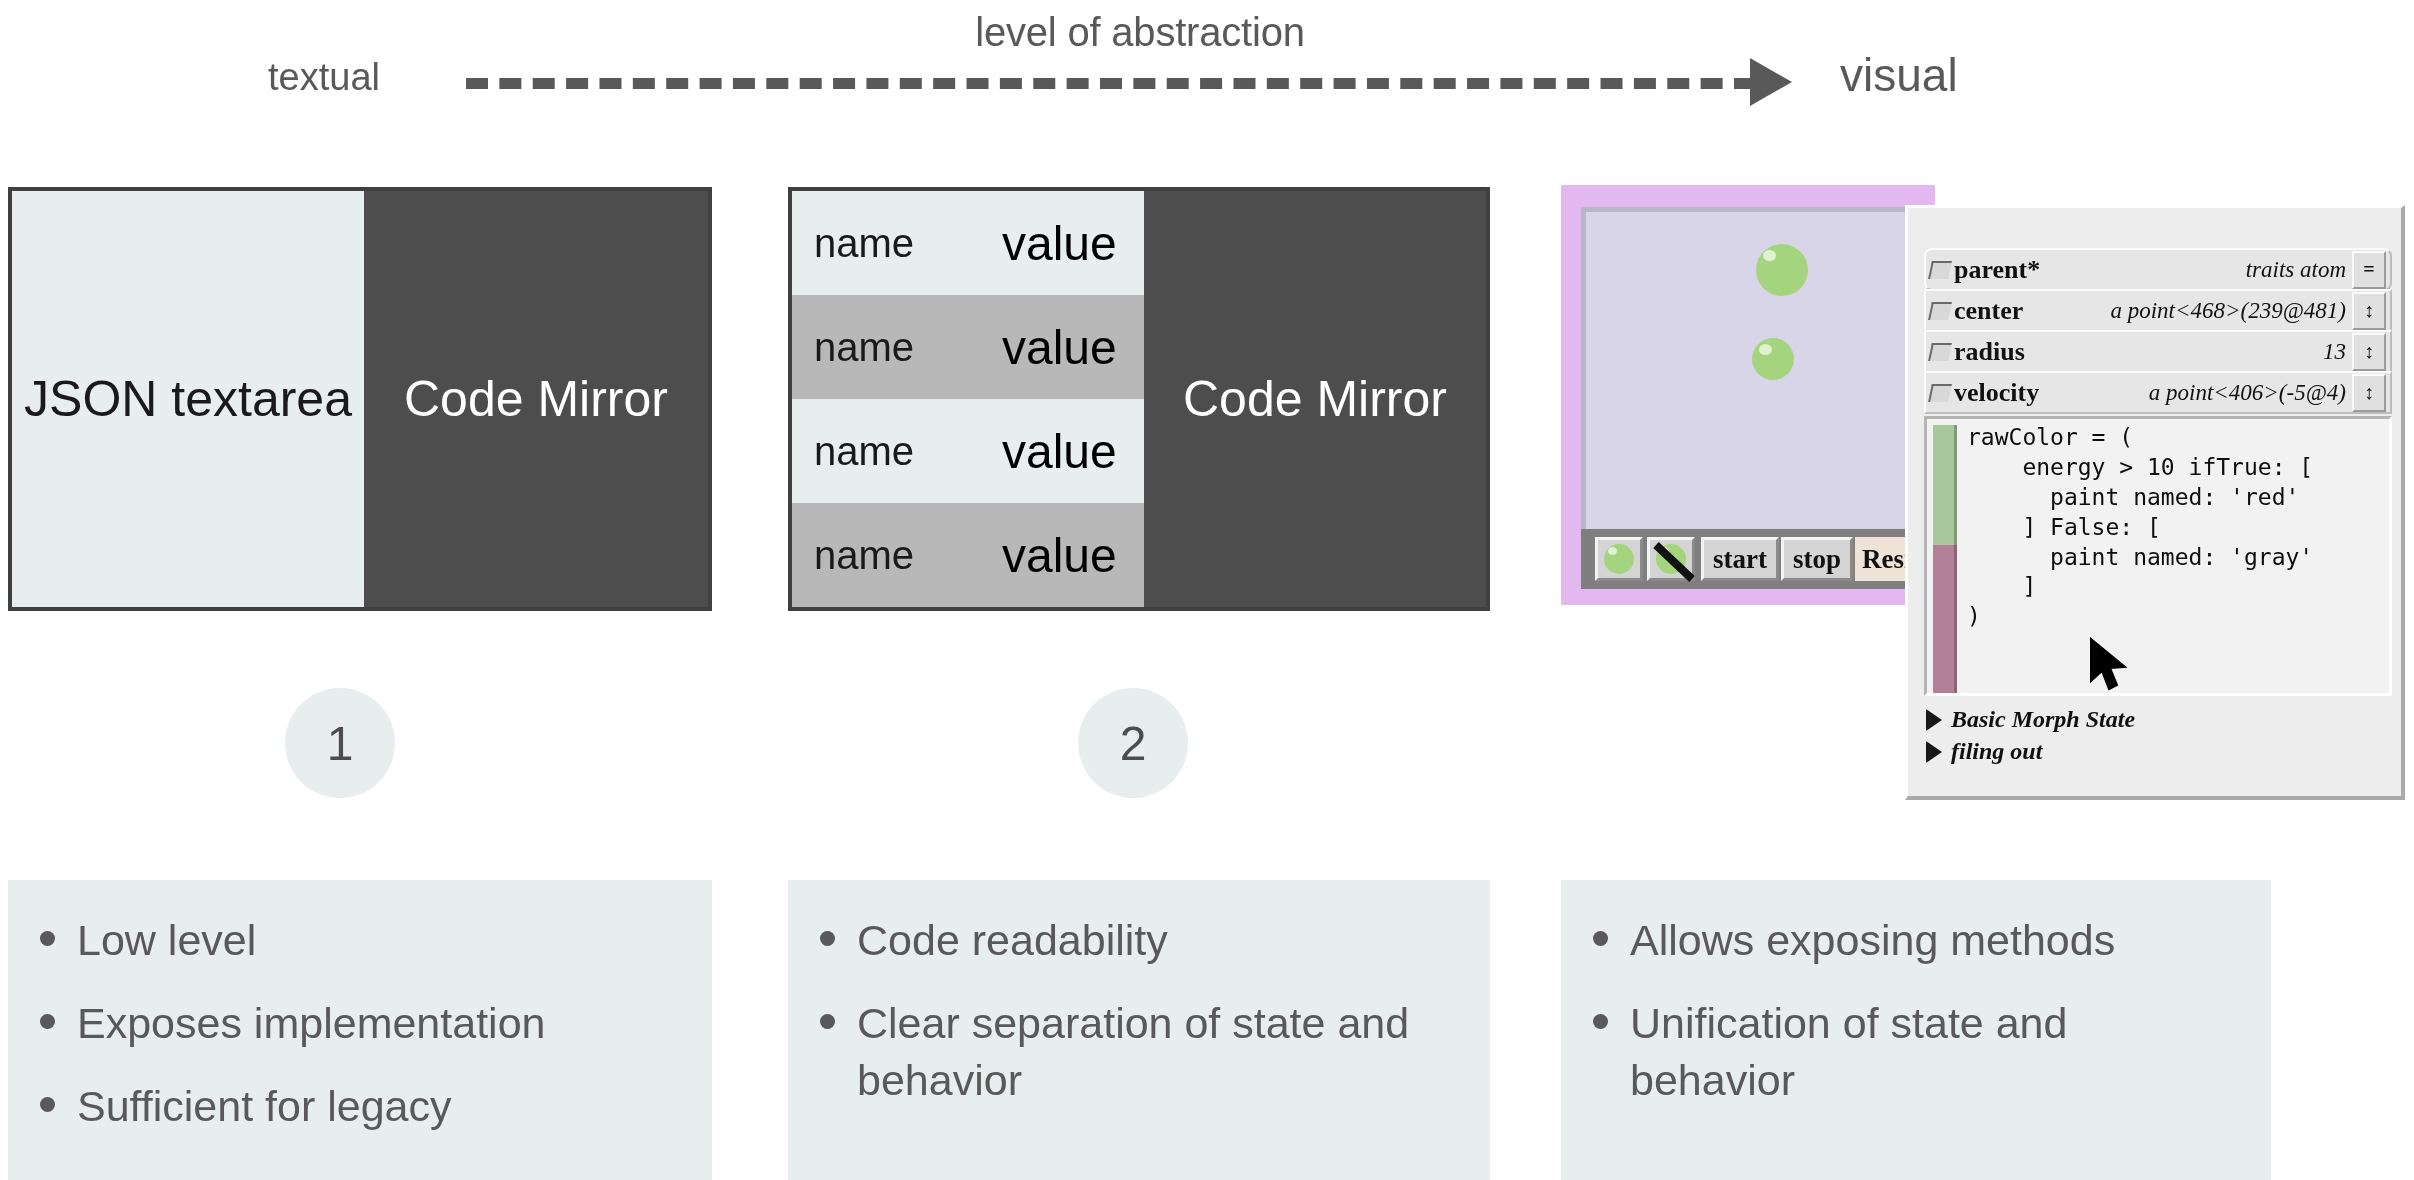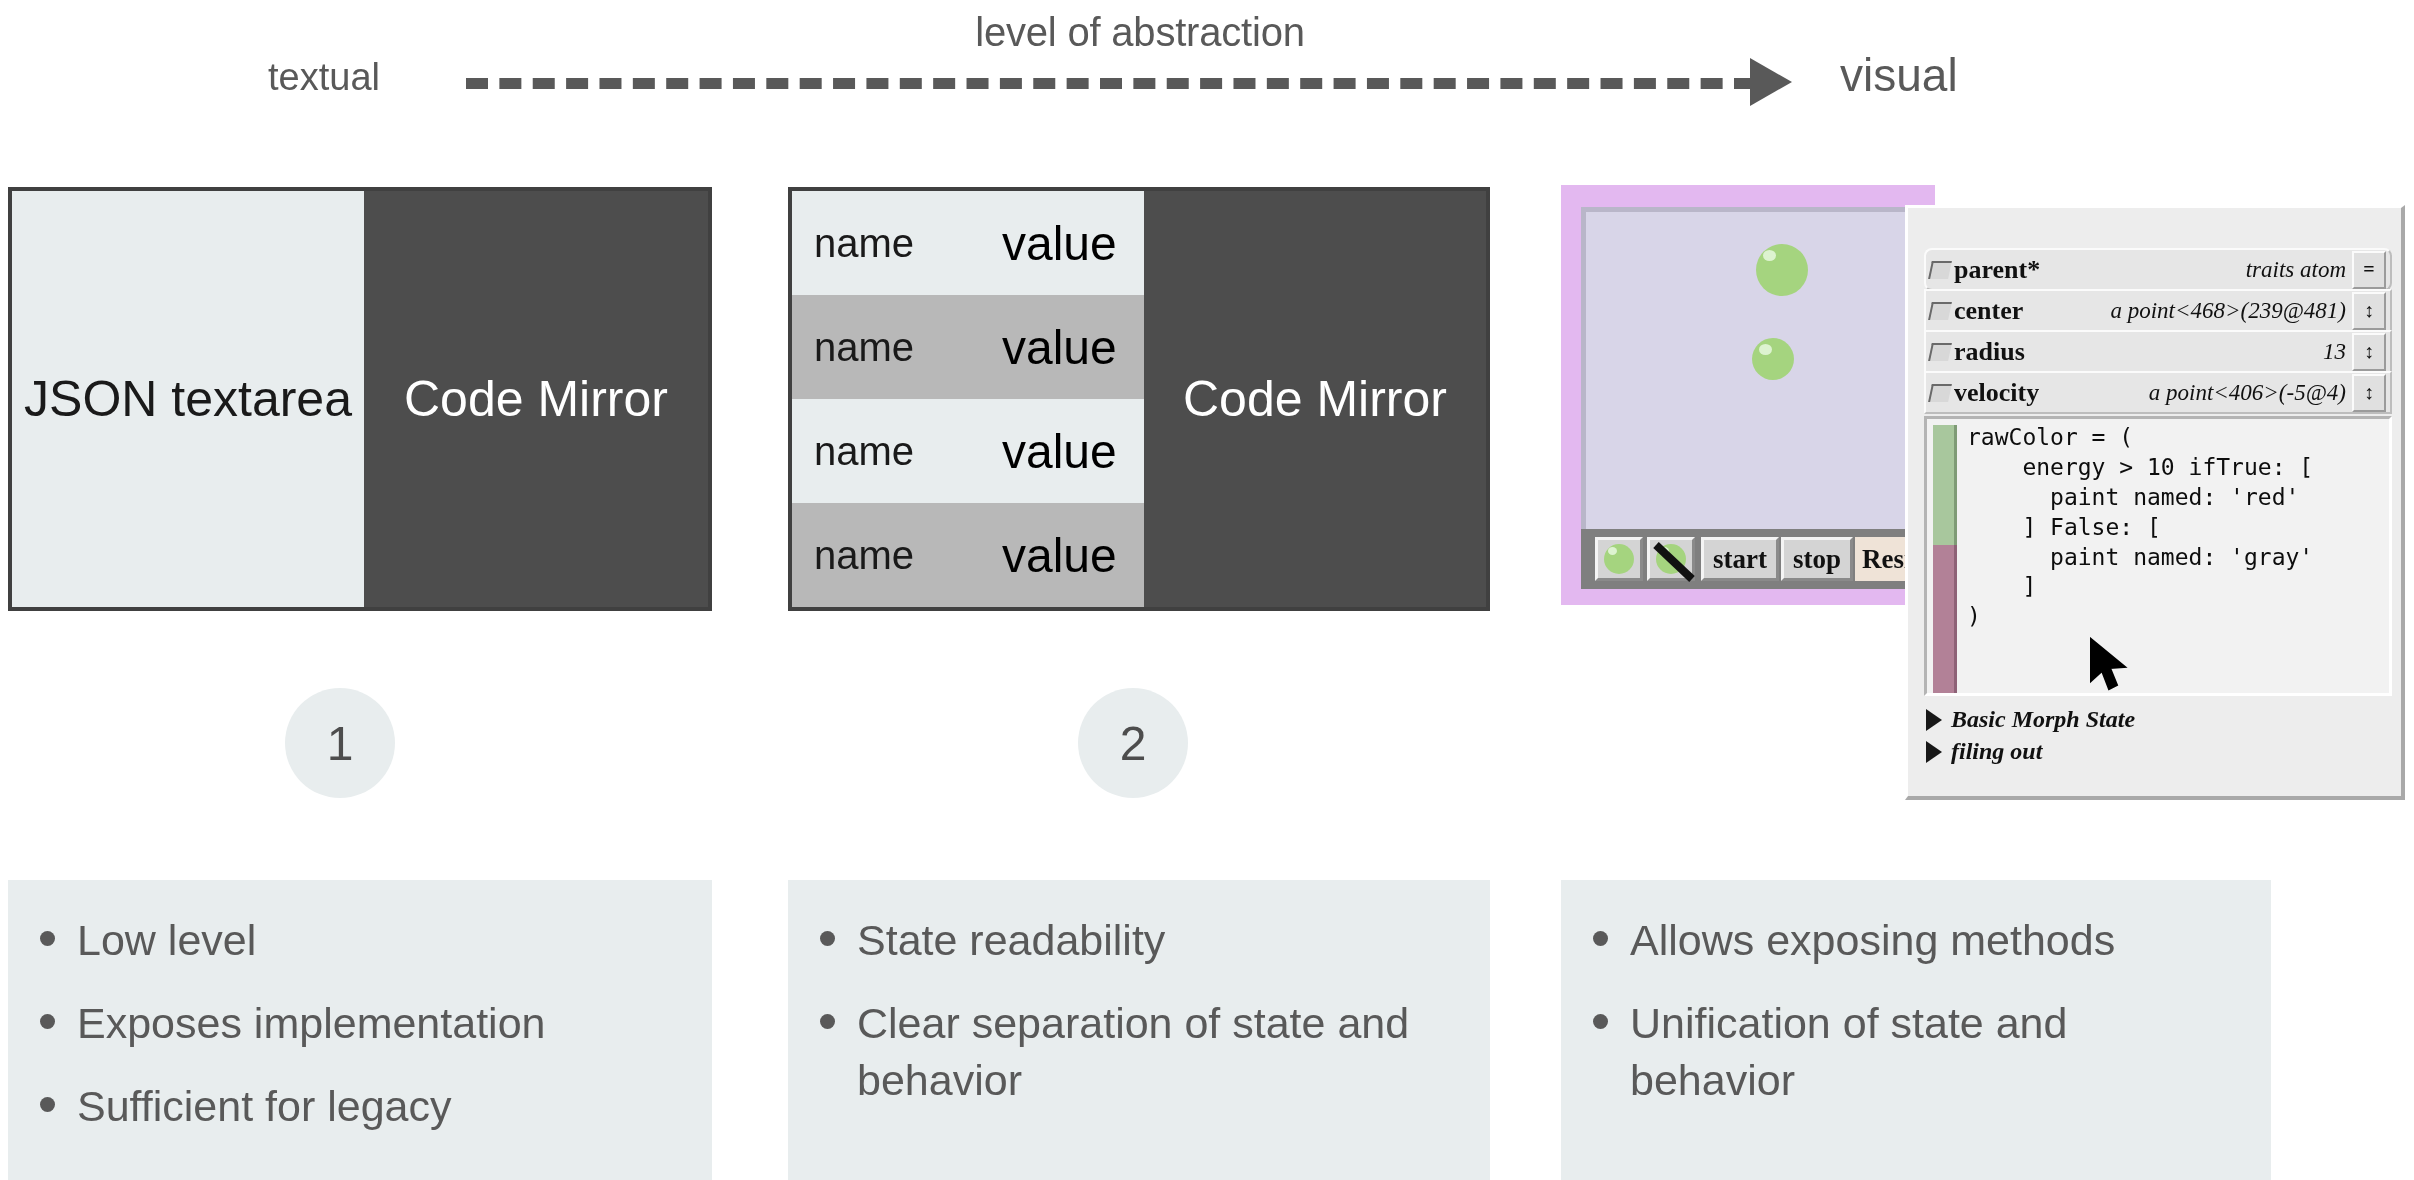--- a/index.html
+++ b/index.html
@@ -308,21 +308,21 @@
     </div>
     <div class="bullet-item">
       <span class="bullet-dot"></span>
       <span class="bullet-text">Sufficient for legacy</span>
     </div>
   </div>
 
   <div class="bullet-box" id="bullets-2">
     <div class="bullet-item">
       <span class="bullet-dot"></span>
-      <span class="bullet-text">State readability</span>
+      <span class="bullet-text">Code readability</span>
     </div>
     <div class="bullet-item">
       <span class="bullet-dot"></span>
       <span class="bullet-text">Clear separation of state and behavior</span>
     </div>
   </div>
 
   <div class="bullet-box" id="bullets-3">
     <div class="bullet-item">
       <span class="bullet-dot"></span>

